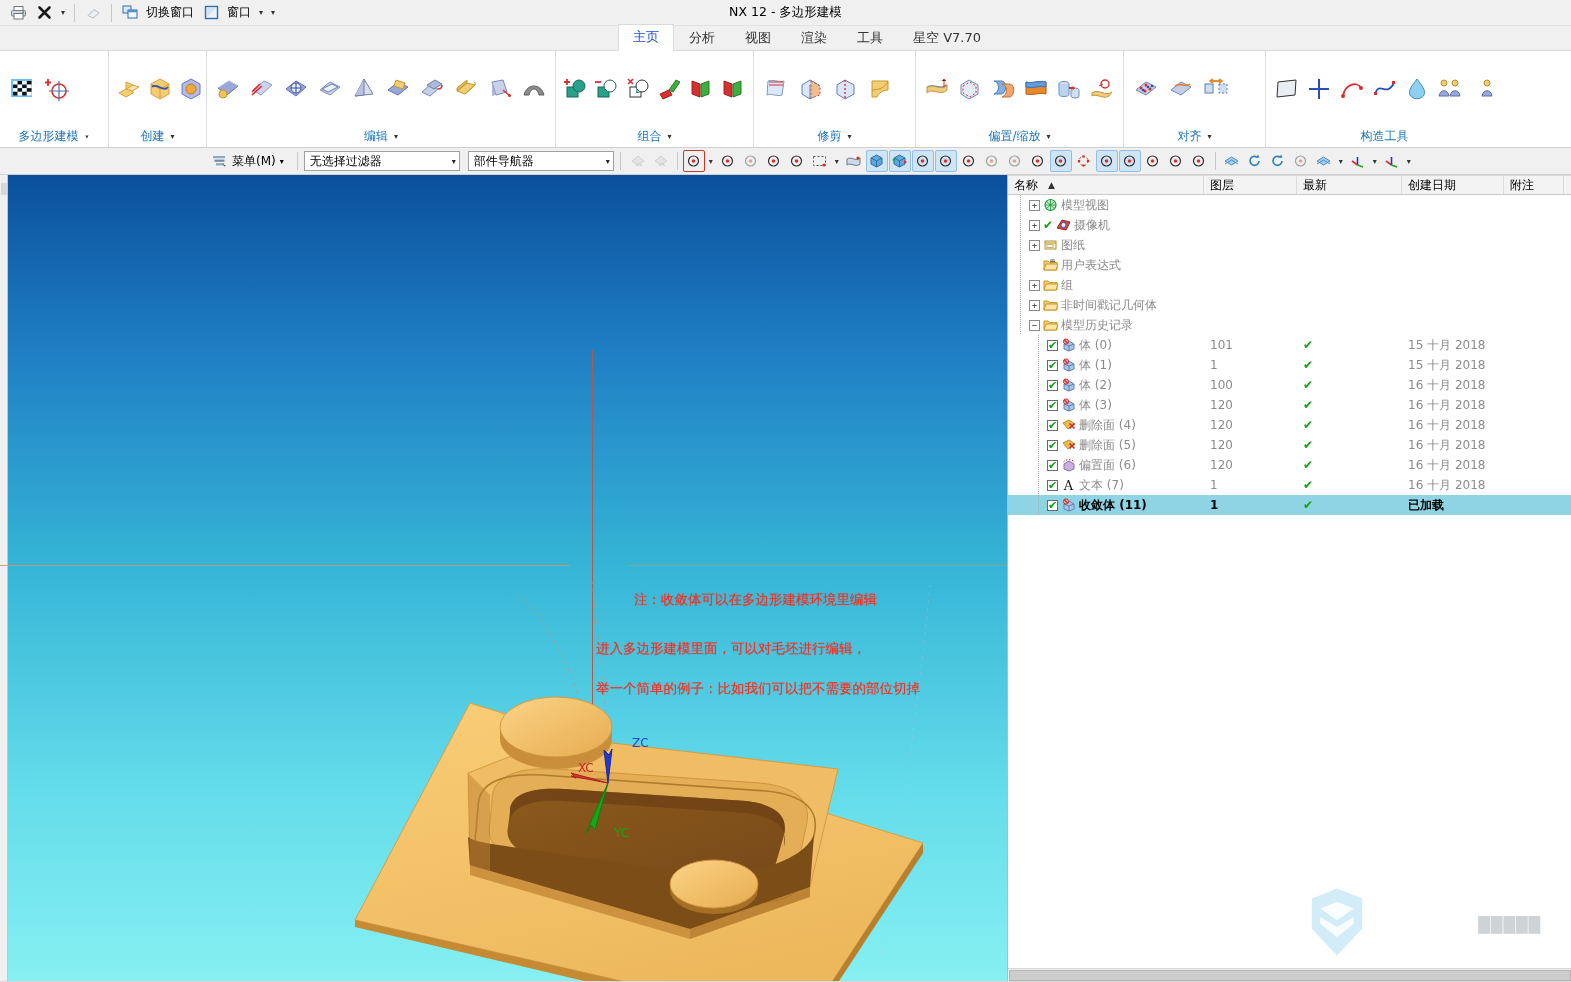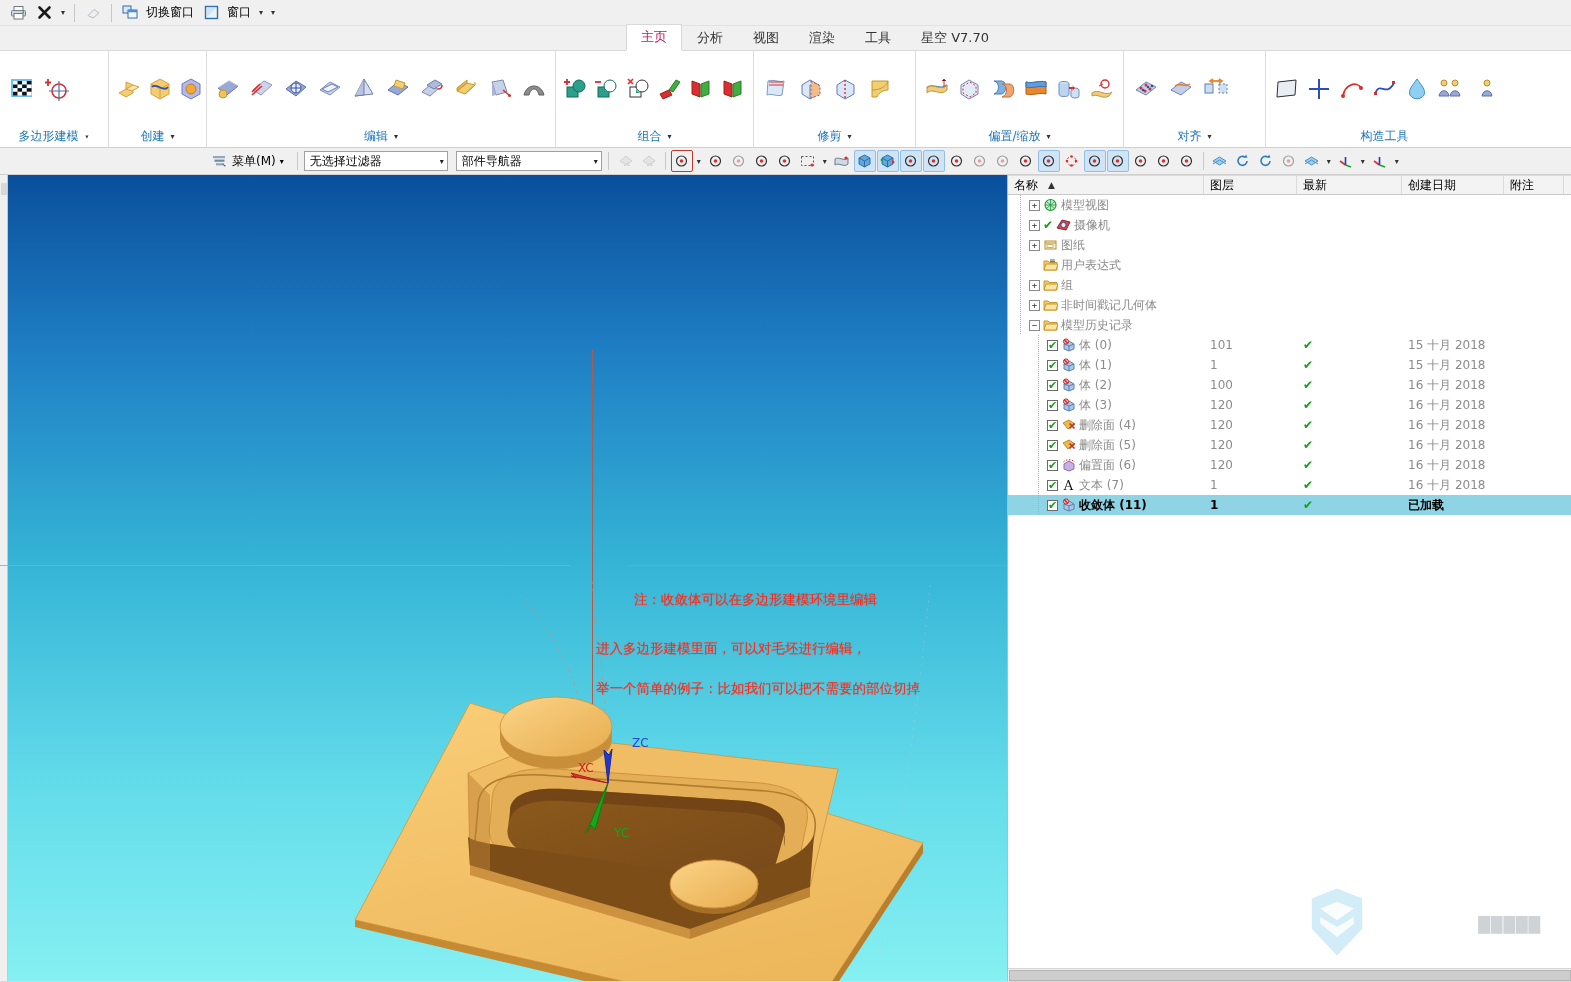--- a/index.html
+++ b/index.html
@@ -35,23 +35,22 @@
   
   .tabbar {
     height: 25px; background:#f0f0f0; display:flex; align-items:flex-end;
     padding-left: 618px; border-bottom:1px solid #d9d9d9;
   }
   .tab {
     padding: 3px 14px 4px 14px; font-size:13px; color:#333; cursor:pointer;
     border:1px solid transparent; border-bottom:none; position:relative; top:1px;
   }
   .tab.active {
-    background:#ffffff; color:#be185d; border-color:#d9d9d9;
+    background:#ffffff; color:#1d4ed8; border-color:#d9d9d9;
     border-bottom:1px solid #ffffff;
-    margin-left:8px;
   }
 
   
   .ribbon {
     height: 97px; background:#ffffff; border-bottom:1px solid #cfcfcf;
     display:flex; align-items:stretch; position:relative;
   }
   .rgroup { display:flex; flex-direction:column; position:relative; }
   .rgroup + .rgroup { border-left:1px solid #dcdcdc; }
   .ricons { flex:1; display:flex; align-items:center; padding: 2px 6px 0 6px; gap:3px; }
@@ -221,20 +220,21 @@
         <svg width="17" height="15" viewBox="0 0 17 15">
           <rect x="2.5" y="1.5" width="12" height="12" fill="none" stroke="#2f6fae" stroke-width="1.4"></rect>
           <rect x="4" y="3" width="9" height="9" fill="#cfe3f5"></rect>
           <path d="M4 12 L13 3 L13 12 Z" fill="#eaf3fb"></path>
         </svg>
       </div>
       <div class="qat-text">窗口</div>
       <div class="qat-caret">▾</div>
       <div class="qat-caret">▾</div>
     </div>
+    <div class="win-title">NX 12 - 多边形建模</div>
   </div>
 
   <div class="tabbar" id="tabbar">
       <div class="tab active">主页</div>
       <div class="tab">分析</div>
       <div class="tab">视图</div>
       <div class="tab">渲染</div>
       <div class="tab">工具</div>
       <div class="tab">星空 V7.70</div>
     </div>
@@ -602,21 +602,21 @@
       <svg width="16" height="15" viewBox="0 0 16 15">
         <rect x="1" y="2" width="12" height="2.2" fill="#8fa8bd"></rect>
         <rect x="2.5" y="5.6" width="10" height="2.2" fill="#6f8ca5"></rect>
         <rect x="4" y="9.2" width="8" height="2.2" fill="#8fa8bd"></rect>
         <path d="M10 9 l4 3 -1.4 .6 z" fill="#555"></path>
       </svg>
       <span>菜单(M)</span>
       <span style="font-size:8px">▾</span>
     </div>
     <div class="tb-sep"></div>
-    <div class="combo" style="width:144px">
+    <div class="combo" style="width:156px">
       <span class="cv">无选择过滤器</span>
       <span class="ca">▾</span>
     </div>
     <div style="width:4px"></div>
     <div class="combo" style="width:146px">
       <span class="cv">部件导航器</span>
       <span class="ca">▾</span>
     </div>
     <div class="tb-sep"></div>
     <div id="subicons" style="display:flex;align-items:center;gap:1px">

